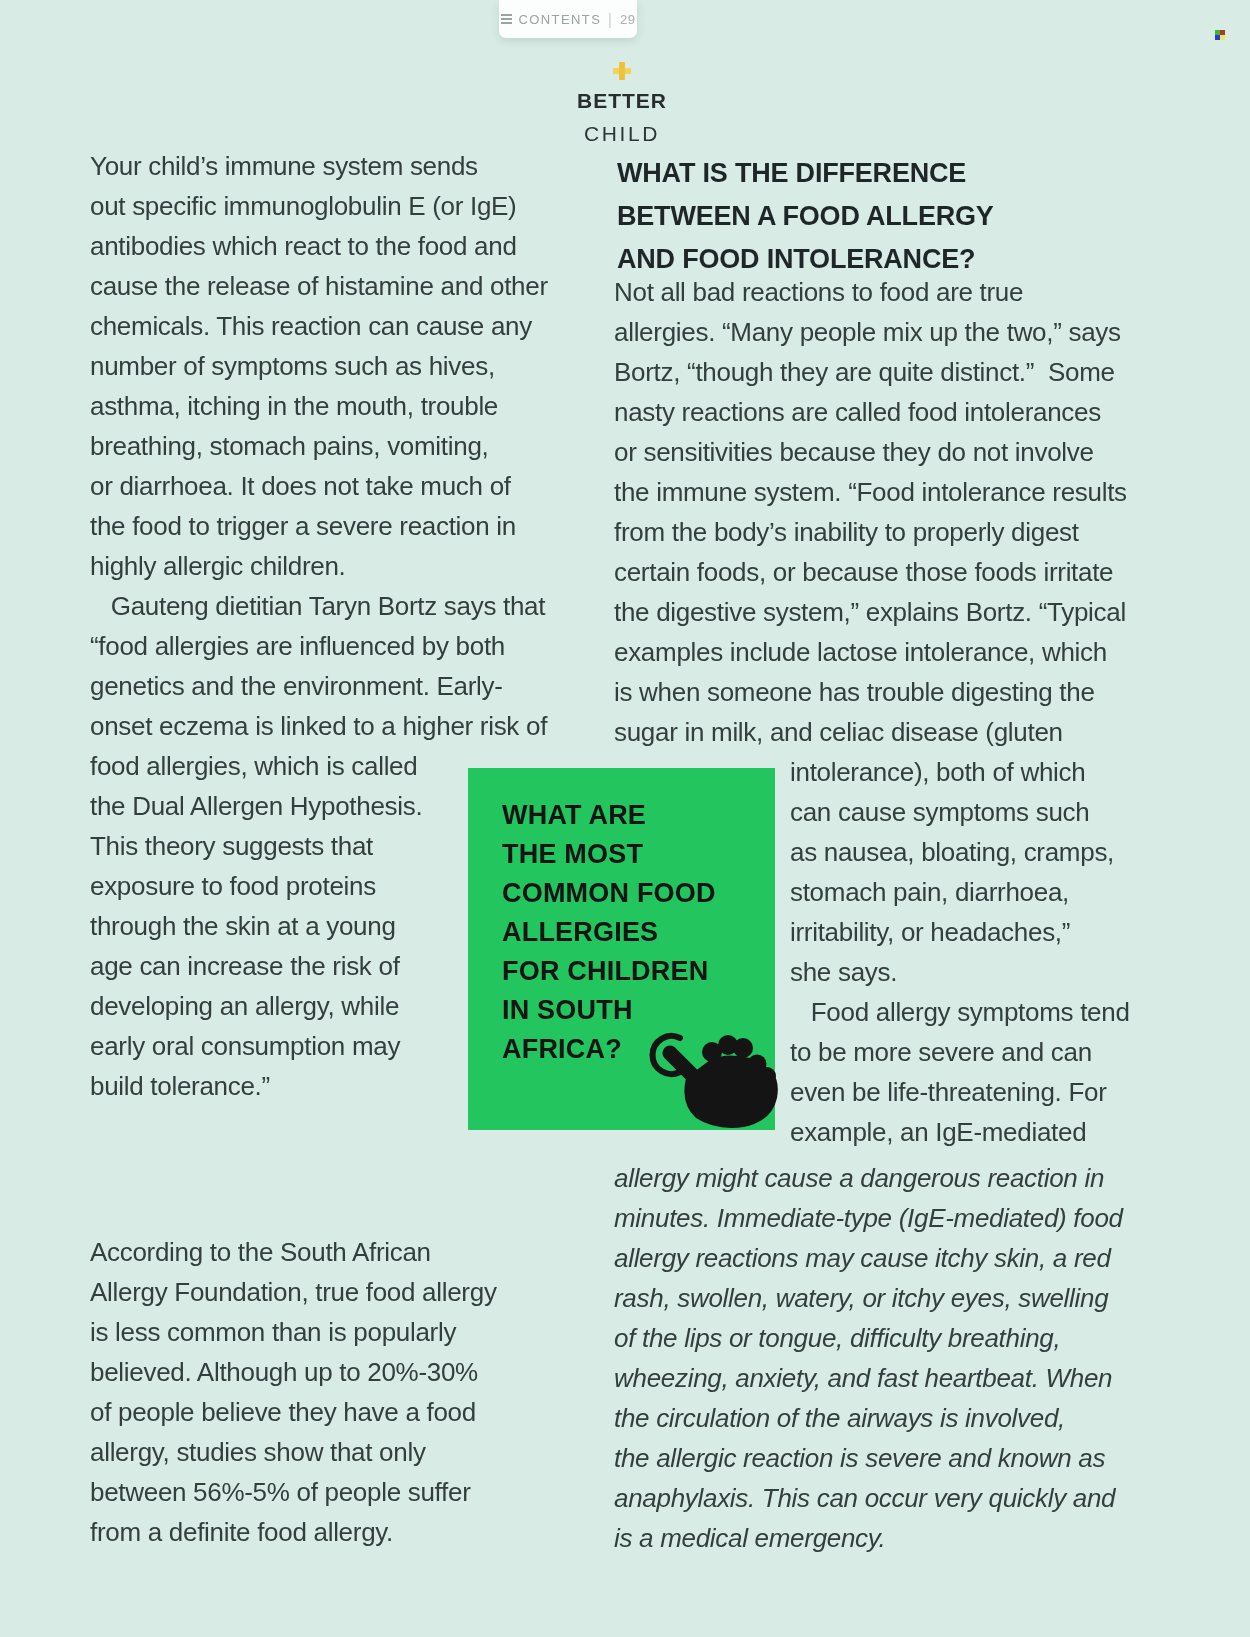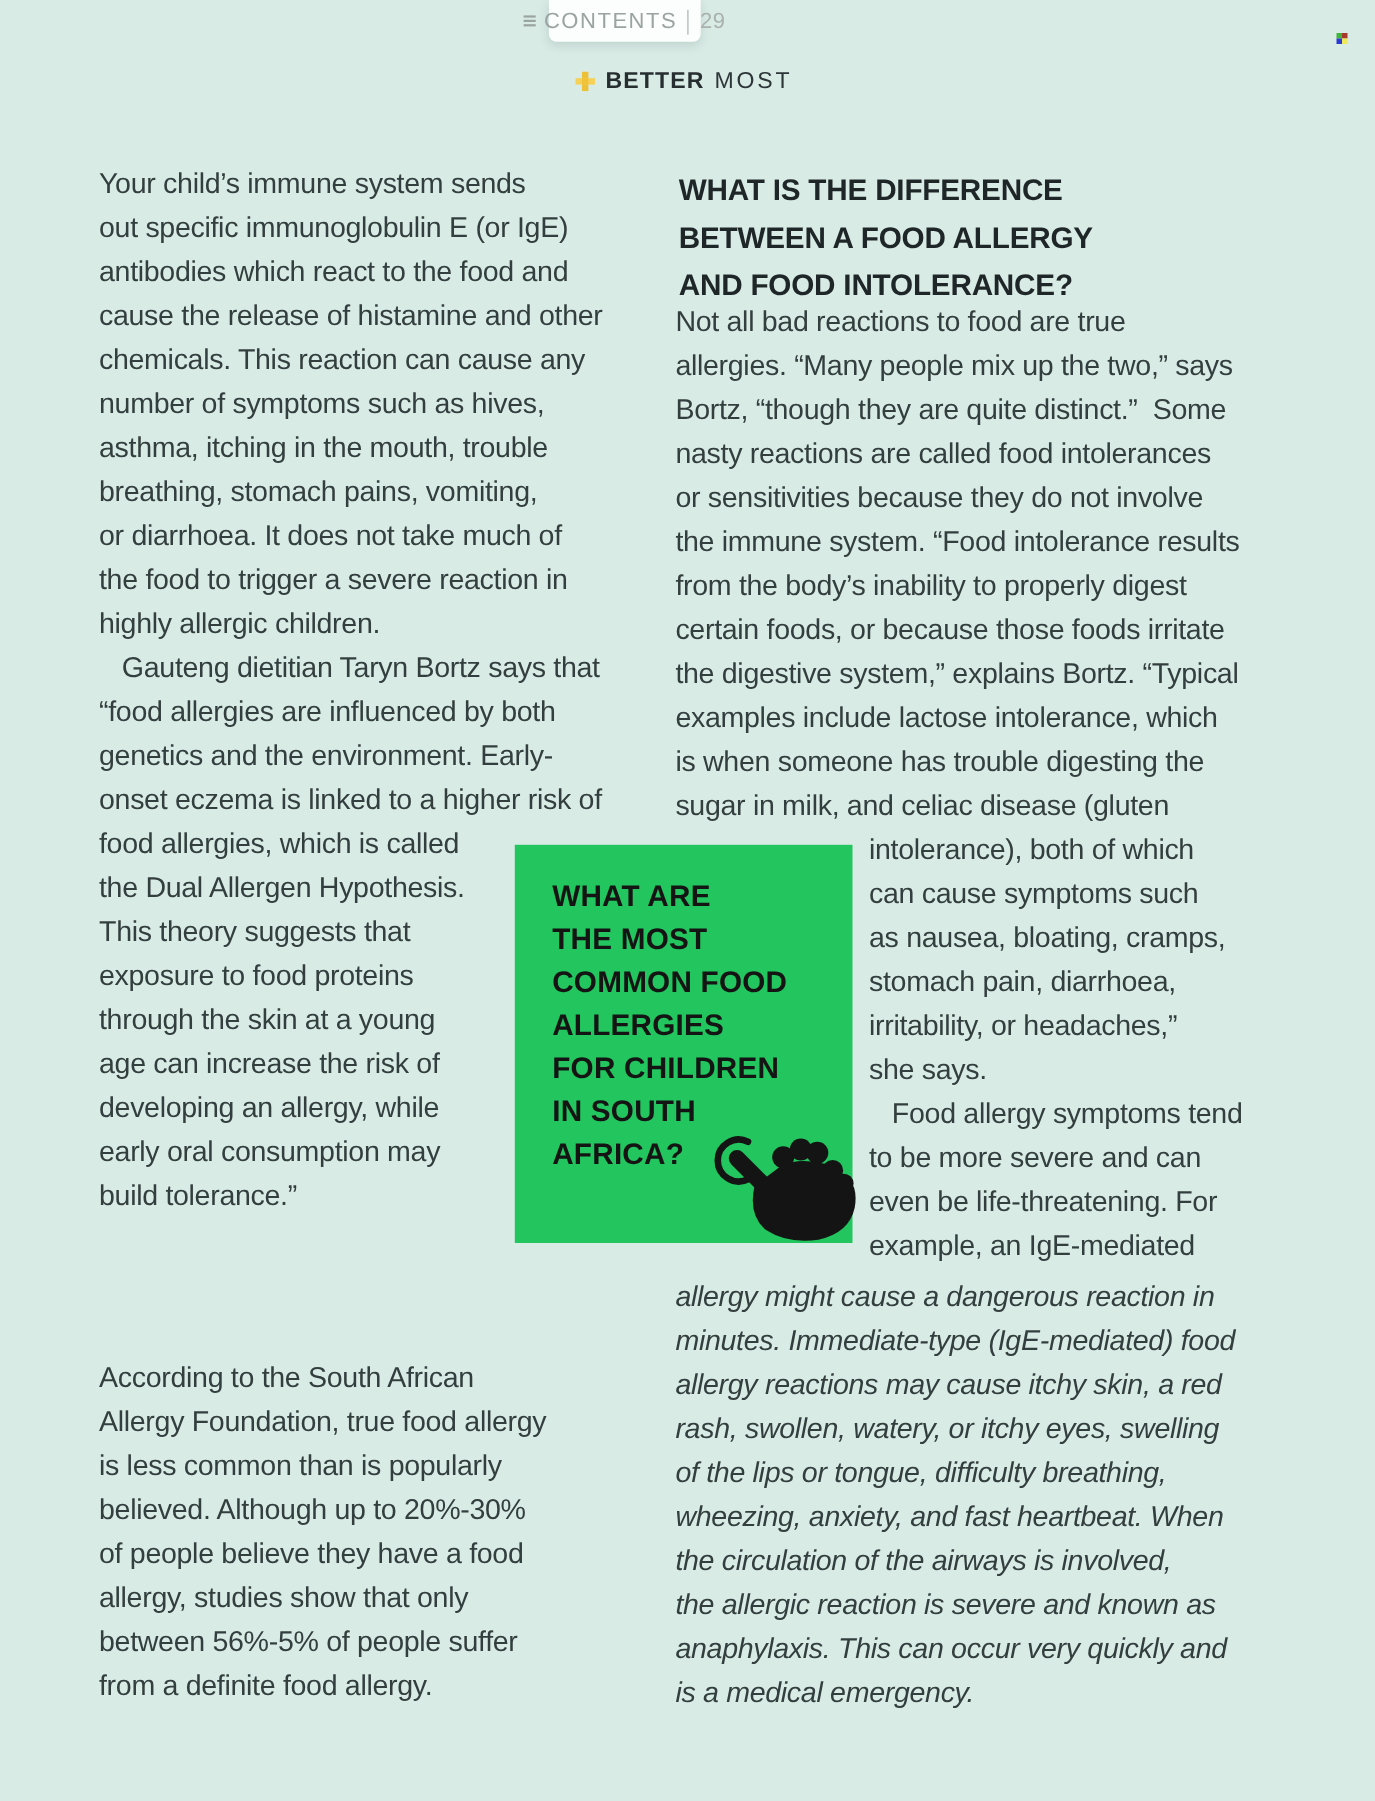--- a/index.html
+++ b/index.html
@@ -9,30 +9,30 @@
     background:#d9ebe5;
     font-family:"Liberation Sans","DejaVu Sans",sans-serif;
   }
   .pre{white-space:pre;}
   
   #contents-pill{
     position:absolute;left:499px;top:0;width:138px;height:38px;
     background:#fcfdfd;border-radius:0 0 7px 7px;
     box-shadow:0 3px 9px rgba(100,125,118,.20);
     display:flex;align-items:center;justify-content:center;gap:7px;
-    color:#9aa4a1;font-size:20px;letter-spacing:1.4px;cursor:pointer;
+    color:#9aa4a1;font-size:13px;letter-spacing:1.4px;cursor:pointer;
   }
   #hamburger{display:flex;flex-direction:column;gap:2.5px;}
   #hamburger span{display:block;width:11px;height:1.7px;background:#9aa4a1;}
   #contents-pill .divider{color:#c3cbc8;font-weight:300;transform:scaleY(1.2);}
   #contents-pill .pagenum{color:#a9b2af;letter-spacing:0.5px;}
   
   #brand{
     position:absolute;left:0;top:62px;width:1244px;
-    display:flex;align-items:center;justify-content:center;gap:9px;
+    display:flex;align-items:center;justify-content:center;gap:9px;flex-direction:column;
   }
   #brand .bold{font-weight:700;font-size:21px;color:#262e30;letter-spacing:1px;}
   #brand .light{font-weight:400;font-size:21px;color:#2c3537;letter-spacing:2.6px;}
   
   #pixel-logo{position:absolute;left:1215px;top:30px;width:10px;height:10px;
     display:grid;grid-template-columns:5px 5px;grid-template-rows:5px 5px;}
   
   .body-text{
     position:absolute;font-size:26px;line-height:40px;color:#333f3e;
     letter-spacing:-0.3px;
@@ -83,21 +83,21 @@
     <span style="background:#eee95c"></span>
   </div>
 
   <div id="brand">
     <svg width="18" height="18" viewBox="0 0 18 18">
       <rect x="6.1" y="0" width="5.8" height="18" fill="#ecc138"></rect>
       <rect x="0" y="6.1" width="18" height="5.8" fill="#f5d158"></rect>
       <rect x="6.1" y="6.1" width="5.8" height="5.8" fill="#efc23a"></rect>
     </svg>
     <span class="bold">BETTER</span>
-    <span class="light">MOST</span>
+    <span class="light">CHILD</span>
   </div>
 
   <div id="left-body-1" class="body-text pre">Your child’s immune system sends
 out specific immunoglobulin E (or IgE)
 antibodies which react to the food and
 cause the release of histamine and other
 chemicals. This reaction can cause any
 number of symptoms such as hives,
 asthma, itching in the mouth, trouble
 breathing, stomach pains, vomiting,

